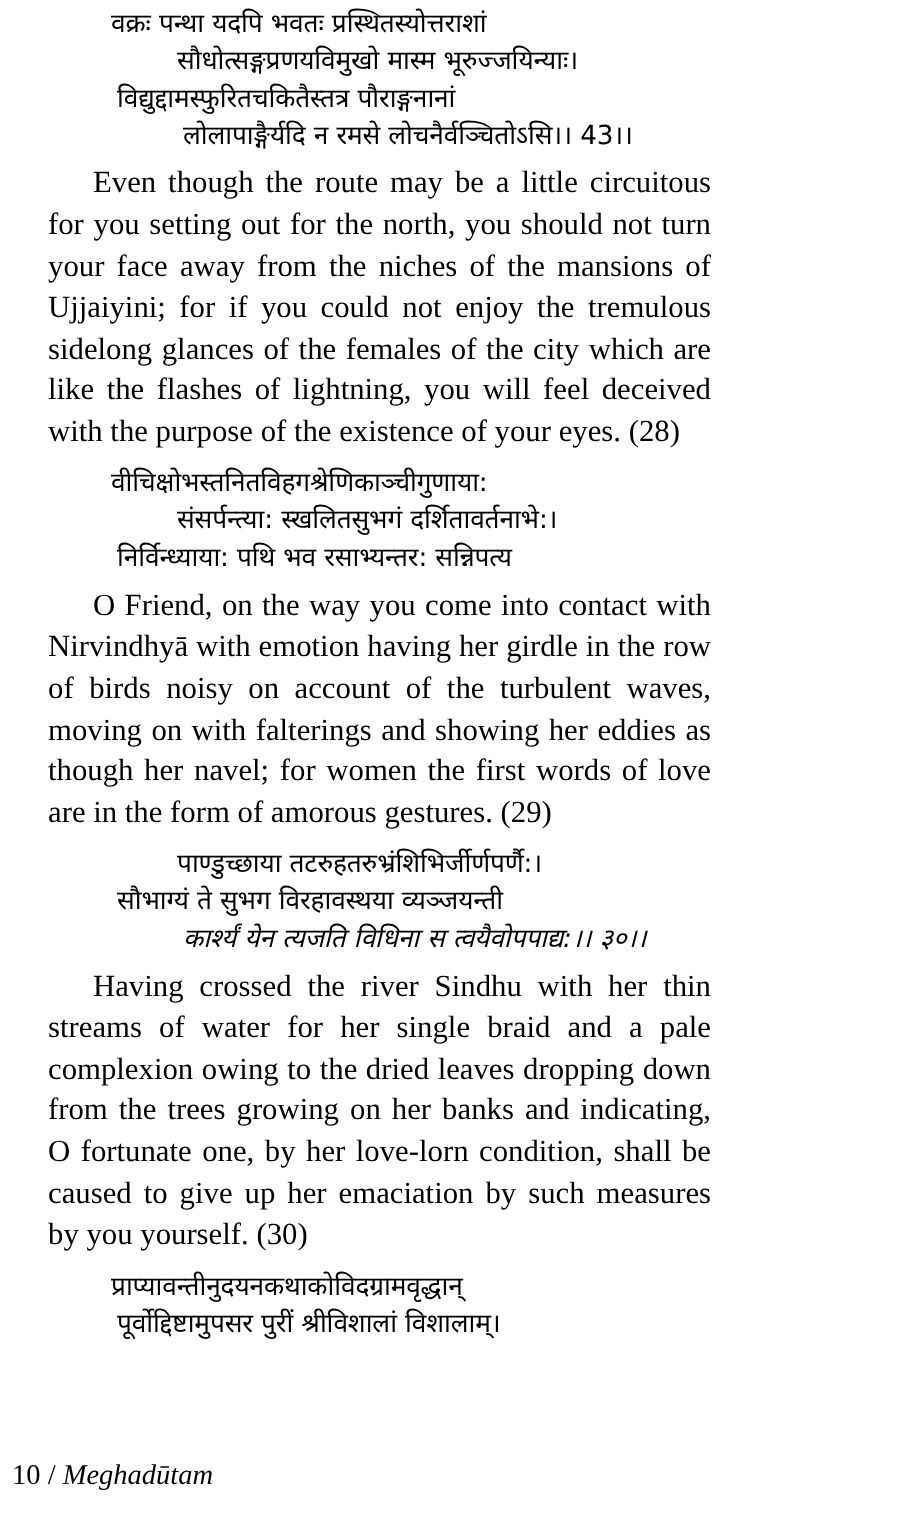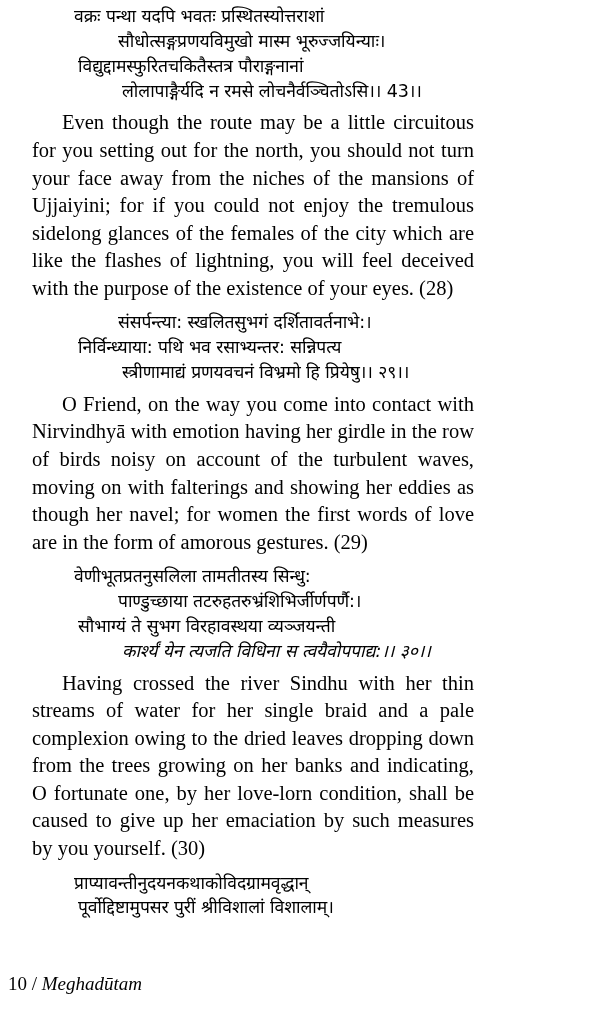--- a/index.html
+++ b/index.html
@@ -69,29 +69,28 @@
   <div class="sanskrit-block">
     <div class="sv indent-a">वक्रः पन्था यदपि भवतः प्रस्थितस्योत्तराशां</div>
     <div class="sv indent-b">सौधोत्सङ्गप्रणयविमुखो मास्म भूरुज्जयिन्याः।</div>
     <div class="sv indent-c">विद्युद्दामस्फुरितचकितैस्तत्र पौराङ्गनानां</div>
     <div class="sv indent-d">लोलापाङ्गैर्यदि न रमसे लोचनैर्वञ्चितोऽसि।। 43।।</div>
   </div>
 
   <p class="trans"><span class="first-indent"></span><span>Even though the route may be a little circuitous for you setting out for the north, you should not turn your face away from the niches of the mansions of Ujjaiyini; for if you could not enjoy the tremulous sidelong glances of the females of the city which are like the flashes of lightning, you will feel deceived with the purpose of the existence of your eyes. (28)</span></p>
 
   <div class="sanskrit-block">
+    <div class="sv indent-a">वीचिक्षोभस्तनितविहगश्रेणिकाञ्चीगुणाया:</div>
     <div class="sv indent-b">संसर्पन्त्या: स्खलितसुभगं दर्शितावर्तनाभे:।</div>
     <div class="sv indent-c">निर्विन्ध्याया: पथि भव रसाभ्यन्तर: सन्निपत्य</div>
-    <div class="sv indent-d">स्त्रीणामाद्यं प्रणयवचनं विभ्रमो हि प्रियेषु।। २९।।</div>
   </div>
 
   <p class="trans"><span class="first-indent"></span><span>O Friend, on the way you come into contact with Nirvindhyā with emotion having her girdle in the row of birds noisy on account of the turbulent waves, moving on with falterings and showing her eddies as though her navel; for women the first words of love are in the form of amorous gestures. (29)</span></p>
 
   <div class="sanskrit-block">
-    <div class="sv indent-a">वेणीभूतप्रतनुसलिला तामतीतस्य सिन्धु:</div>
     <div class="sv indent-b">पाण्डुच्छाया तटरुहतरुभ्रंशिभिर्जीर्णपर्णै:।</div>
     <div class="sv indent-c">सौभाग्यं ते सुभग विरहावस्थया व्यञ्जयन्ती</div>
     <div class="sv indent-d sv-italic">कार्श्यं येन त्यजति विधिना स त्वयैवोपपाद्य:।। ३०।।</div>
   </div>
 
   <p class="trans"><span class="first-indent"></span><span>Having crossed the river Sindhu with her thin streams of water for her single braid and a pale complexion owing to the dried leaves dropping down from the trees growing on her banks and indicating, O fortunate one, by her love-lorn condition, shall be caused to give up her emaciation by such measures by you yourself. (30)</span></p>
 
   <div class="sanskrit-block">
     <div class="sv indent-a">प्राप्यावन्तीनुदयनकथाकोविदग्रामवृद्धान्</div>
     <div class="sv indent-c">पूर्वोद्दिष्टामुपसर पुरीं श्रीविशालां विशालाम्।</div>

